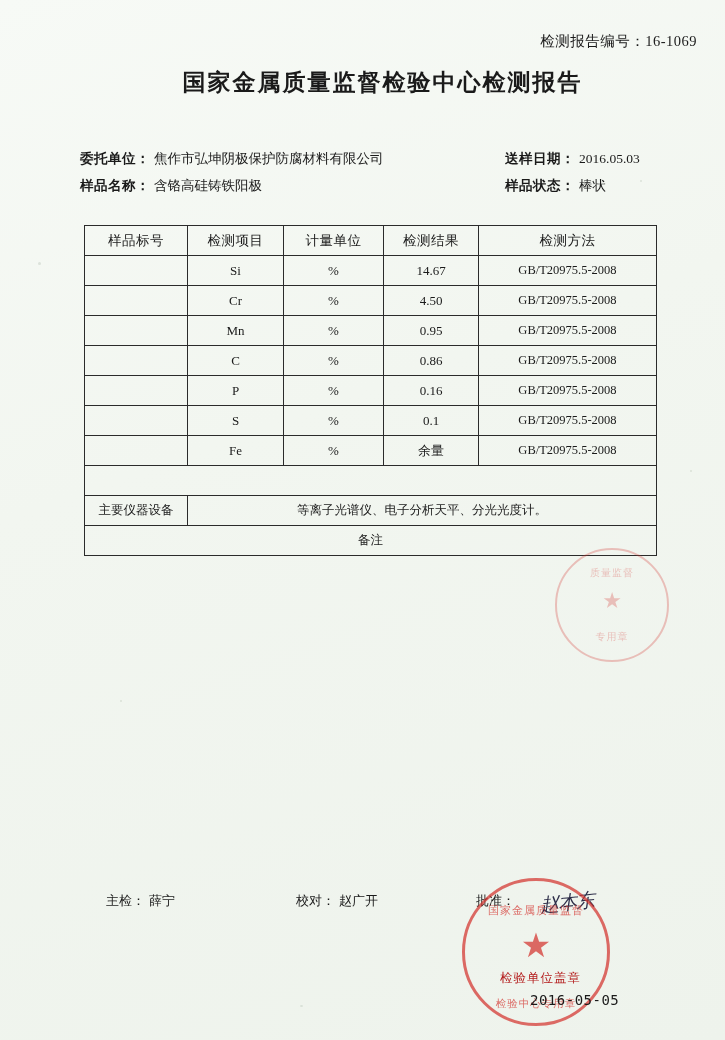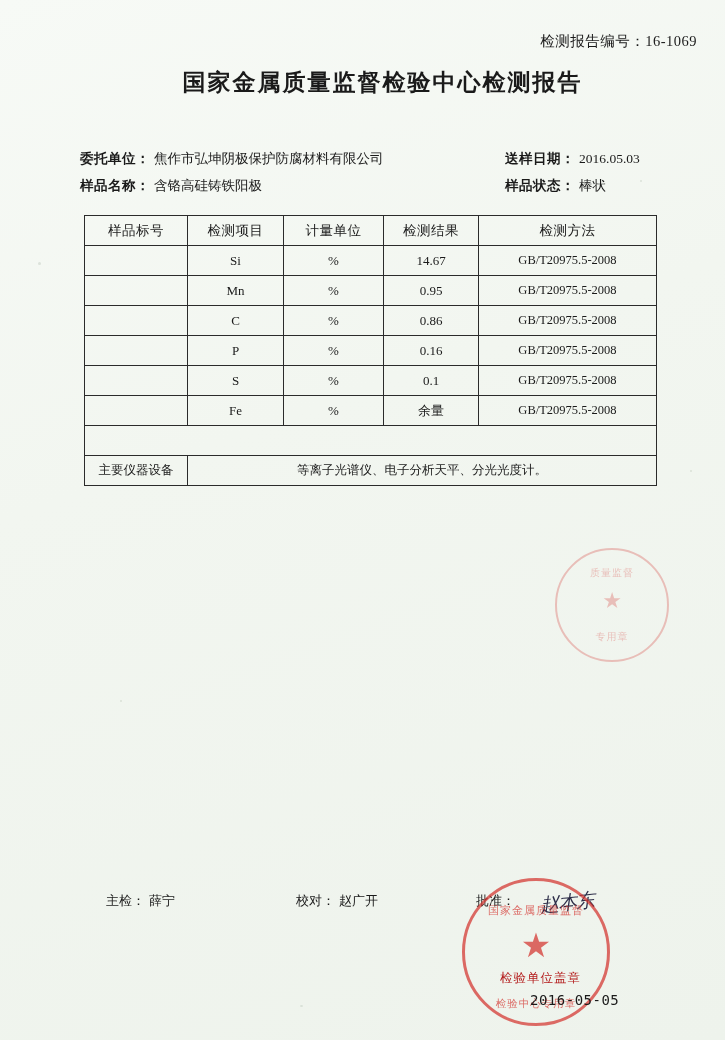--- a/index.html
+++ b/index.html
@@ -75,21 +75,21 @@
     display: flex;
     align-items: baseline;
   }
   .meta-right {
     display: flex;
     align-items: baseline;
   }
 
   table.grid {
     position: absolute;
-    top: 215px;
+    top: 225px;
     left: 84px;
     width: 572px;
     border-collapse: collapse;
     table-layout: fixed;
     font-size: 13px;
     border-radius: 26px;
   }
   table.grid td, table.grid th {
     border: 1px solid #2b2b2b;
     height: 29px;
@@ -276,20 +276,27 @@
     <tbody>
       <tr>
         <td class="left-al"></td>
         <td class="item">Si</td>
         <td class="unit">%</td>
         <td class="result">14.67</td>
         <td class="method">GB/T20975.5-2008</td>
       </tr>
       <tr>
         <td class="left-al"></td>
+        <td class="item">Cr</td>
+        <td class="unit">%</td>
+        <td class="result">4.50</td>
+        <td class="method">GB/T20975.5-2008</td>
+      </tr>
+      <tr>
+        <td class="left-al"></td>
         <td class="item">Mn</td>
         <td class="unit">%</td>
         <td class="result">0.95</td>
         <td class="method">GB/T20975.5-2008</td>
       </tr>
       <tr>
         <td class="left-al"></td>
         <td class="item">C</td>
         <td class="unit">%</td>
         <td class="result">0.86</td>
@@ -315,20 +322,23 @@
         <td class="unit">%</td>
         <td class="result">余量</td>
         <td class="method">GB/T20975.5-2008</td>
       </tr>
       <tr>
         <td class="big-blank" colspan="5"></td>
       </tr>
       <tr>
         <td class="equip-label">主要仪器设备</td>
         <td class="equip-val" colspan="4">等离子光谱仪、电子分析天平、分光光度计。</td>
+      </tr>
+      <tr>
+        <td class="remark-cell" colspan="5">备注</td>
       </tr>
     </tbody>
   </table>
 
   <div class="signatures">
     <div class="sig-row">
       <div class="sig-block sig-1">
         <span>主检：</span>
         <span class="sig-name">薛宁</span>
       </div>

